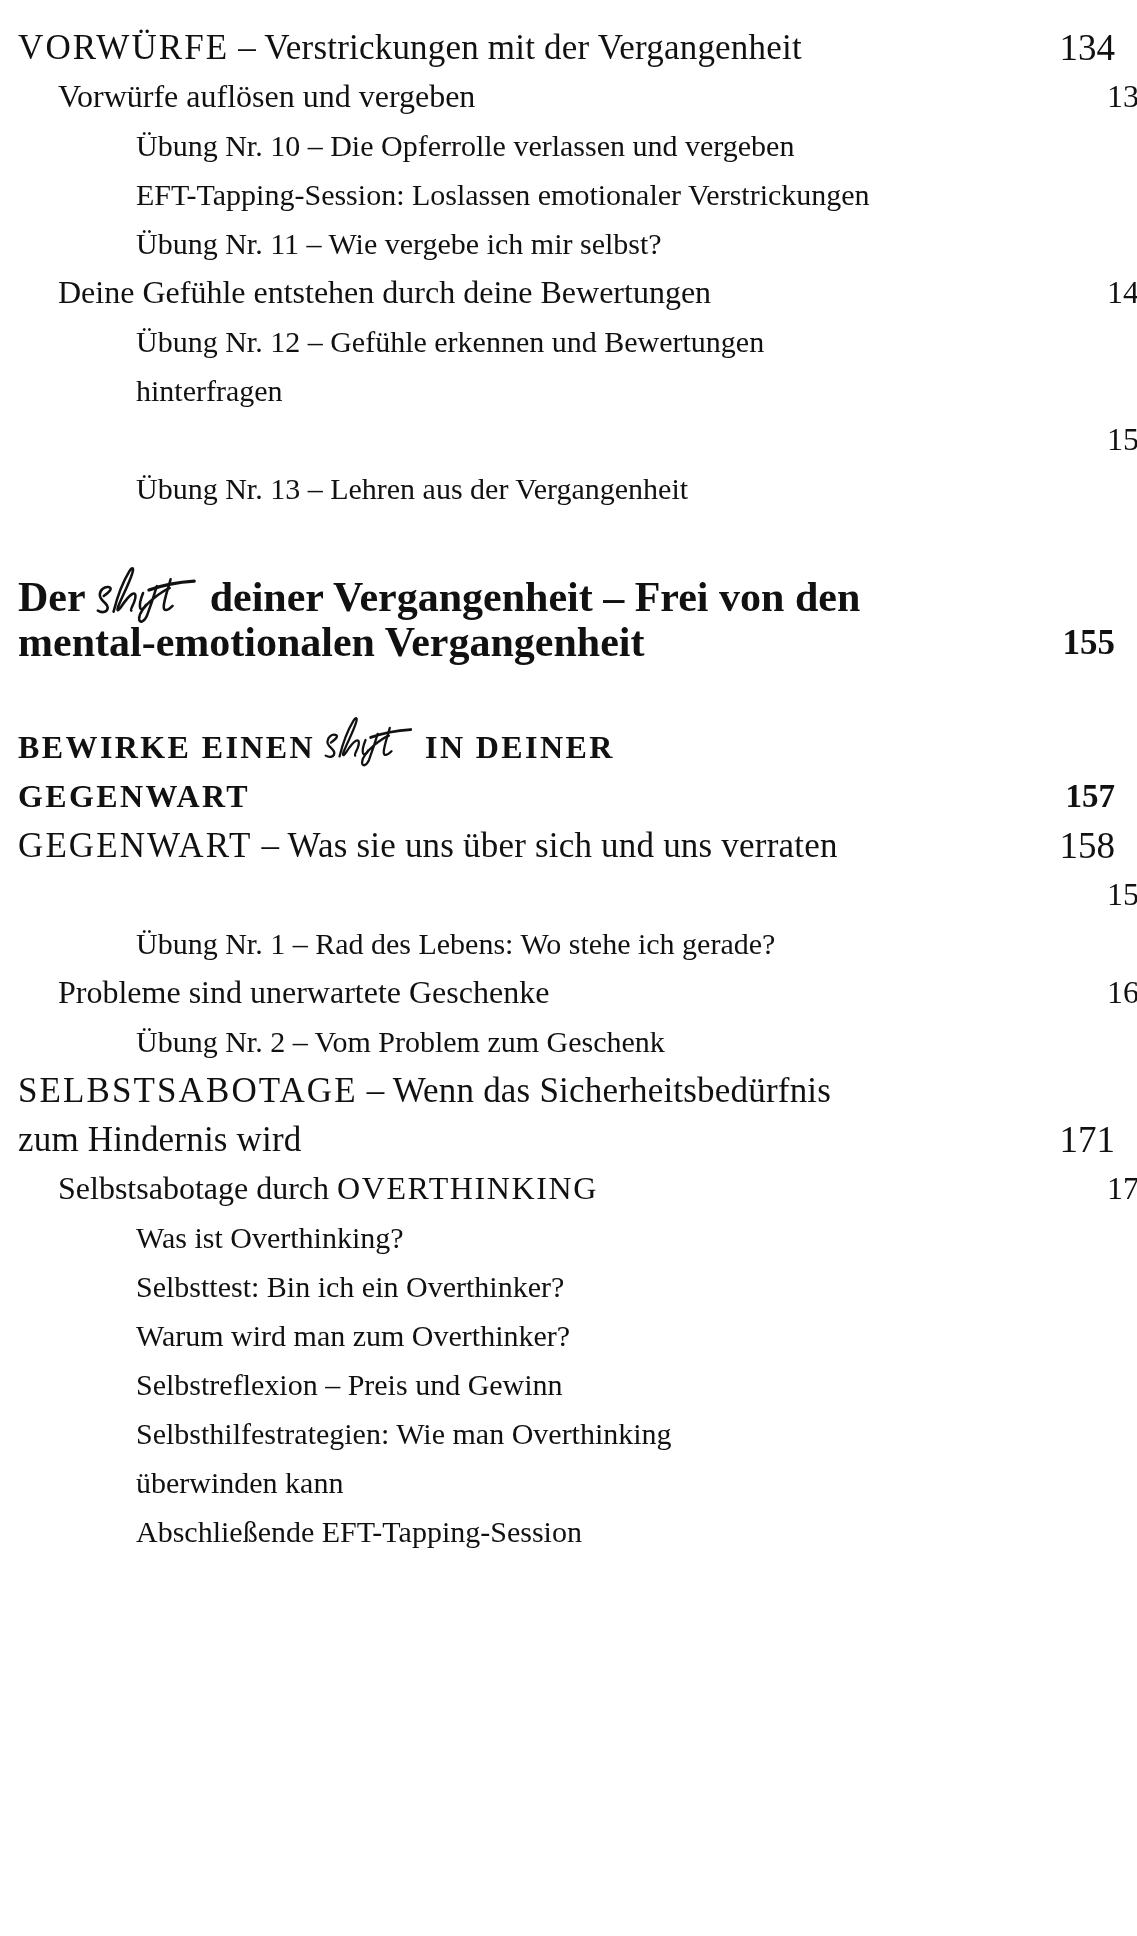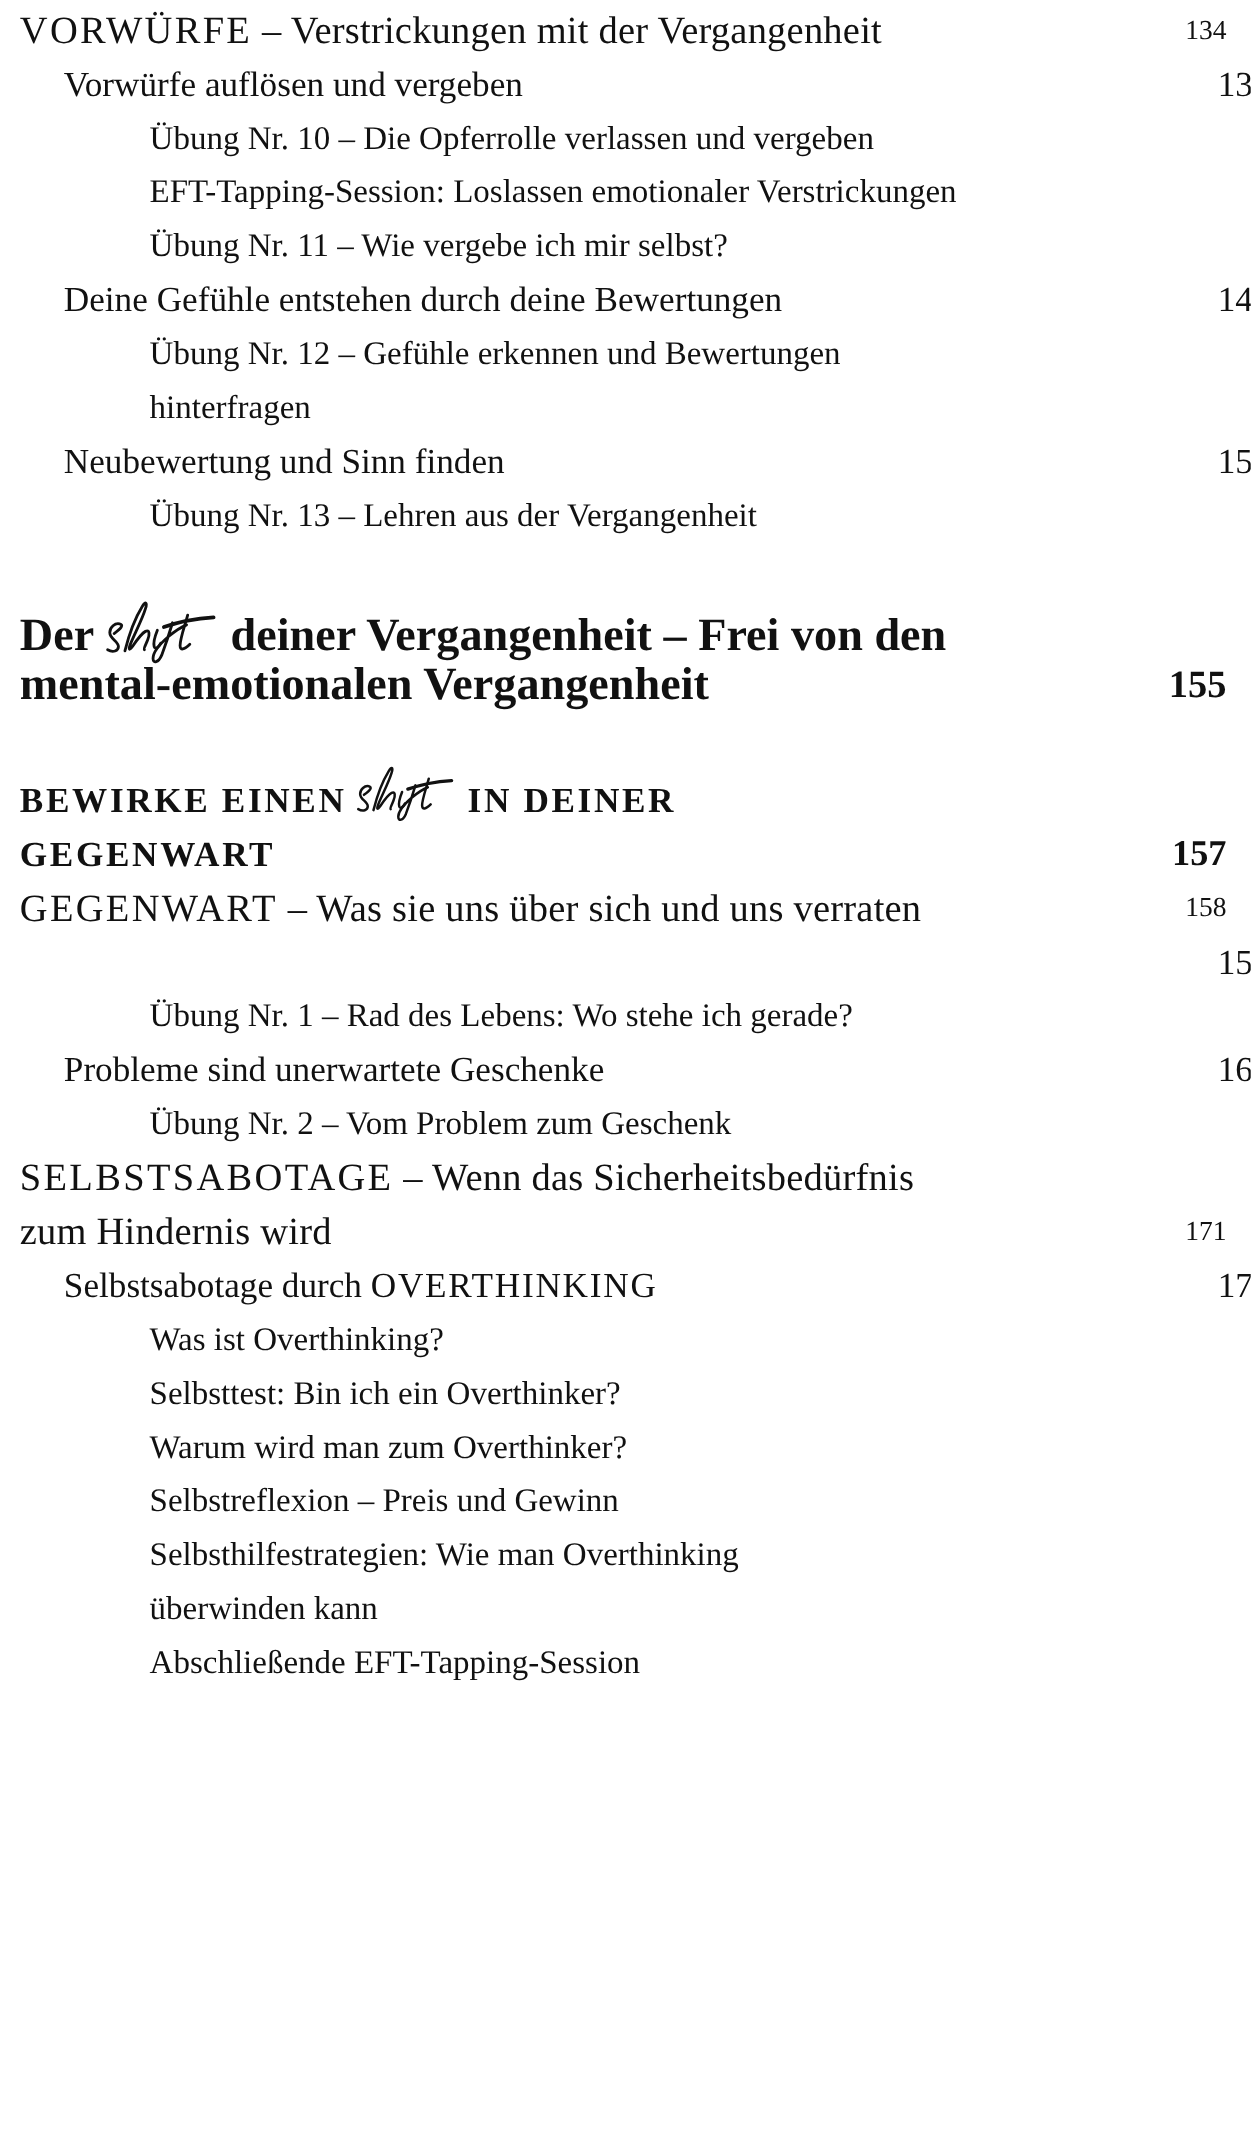--- a/index.html
+++ b/index.html
@@ -17,21 +17,21 @@
     -webkit-font-smoothing: antialiased;
   }
 
   #toc {
     position: absolute;
     left: 0;
     top: 0;
     width: 1137px;
     height: 1936px;
     box-sizing: border-box;
-    padding: 3px 22px 0 18px;
+    padding: 23px 22px 0 18px;
   }
 
   
   .toc-row {
     position: relative;
     display: block;
     width: 100%;
     height: 49px;
     line-height: 49px;
     white-space: nowrap;
@@ -59,21 +59,21 @@
   .r-chapter .txt {
     font-size: 35px;
     font-weight: 400;
     font-style: normal;
     letter-spacing: 0.2px;
   }
   .r-chapter .caps {
     letter-spacing: 2.1px;
   }
   .r-chapter .pg {
-    font-size: 25px;
+    font-size: 37px;
     font-weight: 400;
   }
 
   
   .r-section .txt {
     font-size: 32px;
     font-weight: 400;
   }
   .r-section .caps {
     letter-spacing: 1.6px;
@@ -148,21 +148,21 @@
 
 <div id="toc">
     <div class="toc-row r-chapter lvl0"><span class="txt"><span class="caps">VORWÜRFE</span><span class="seg"> – Verstrickungen mit der Vergangenheit</span></span><span class="pg">134</span></div>
     <div class="toc-row r-section lvl1"><span class="txt"><span class="seg">Vorwürfe auflösen und vergeben</span></span><span class="pg">136</span></div>
     <div class="toc-row r-sub lvl2"><span class="txt"><span class="seg">Übung Nr. 10 – Die Opferrolle verlassen und vergeben</span></span></div>
     <div class="toc-row r-sub lvl2"><span class="txt"><span class="seg">EFT-Tapping-Session: Loslassen emotionaler Verstrickungen</span></span></div>
     <div class="toc-row r-sub lvl2"><span class="txt"><span class="seg">Übung Nr. 11 – Wie vergebe ich mir selbst?</span></span></div>
     <div class="toc-row r-section lvl1"><span class="txt"><span class="seg">Deine Gefühle entstehen durch deine Bewertungen</span></span><span class="pg">145</span></div>
     <div class="toc-row r-sub lvl2"><span class="txt"><span class="seg">Übung Nr. 12 – Gefühle erkennen und Bewertungen</span></span></div>
     <div class="toc-row r-sub lvl2"><span class="txt"><span class="seg">hinterfragen</span></span></div>
-    <div class="toc-row r-section lvl1"><span class="txt"><span class="seg">Neubewertung und Sinn finden</span></span><span class="pg">151</span></div>
+    <div class="toc-row r-section lvl1"><span class="pg">151</span></div>
     <div class="toc-row r-sub lvl2"><span class="txt"><span class="seg">Übung Nr. 13 – Lehren aus der Vergangenheit</span></span></div>
     <div class="spacer-lg"></div>
     <div class="toc-row r-part lvl0"><span class="txt"><span class="seg">Der</span><span class="shift-mark"><svg viewBox="0 0 120 62" preserveAspectRatio="xMidYMid meet" aria-hidden="true">
             <path d="M16 34 C23 29, 25 26, 21 25 C17 24, 12 28, 12 33 C12 39, 20 41, 20 46 C20 50, 15 52, 10 49" stroke-width="2.6"></path>
             <path d="M26 50 C29 38, 34 22, 42 9 C45 4, 47 5, 45 11 C42 21, 35 34, 31 44 C29 49, 30 50, 33 46 C37 40, 41 34, 45 32 C49 30, 49 35, 47 40 C45 45, 43 48, 44 49" stroke-width="2.6"></path>
             <path d="M56 31 C54 36, 52 42, 53 46 C54 49, 57 47, 59 43" stroke-width="2.6"></path>
             <path d="M70 24 C67 34, 63 46, 60 54 C57 61, 52 62, 52 57 C52 51, 58 44, 66 37 C72 32, 78 28, 83 26" stroke-width="2.6"></path>
             <path d="M84 17 C81 28, 77 39, 77 45 C77 50, 81 49, 86 44" stroke-width="2.6"></path>
             <path d="M62 28 C76 23, 92 20, 108 19" stroke-width="3.4"></path>
           </svg></span><span class="seg">deiner Vergangenheit – Frei von den</span></span></div>

